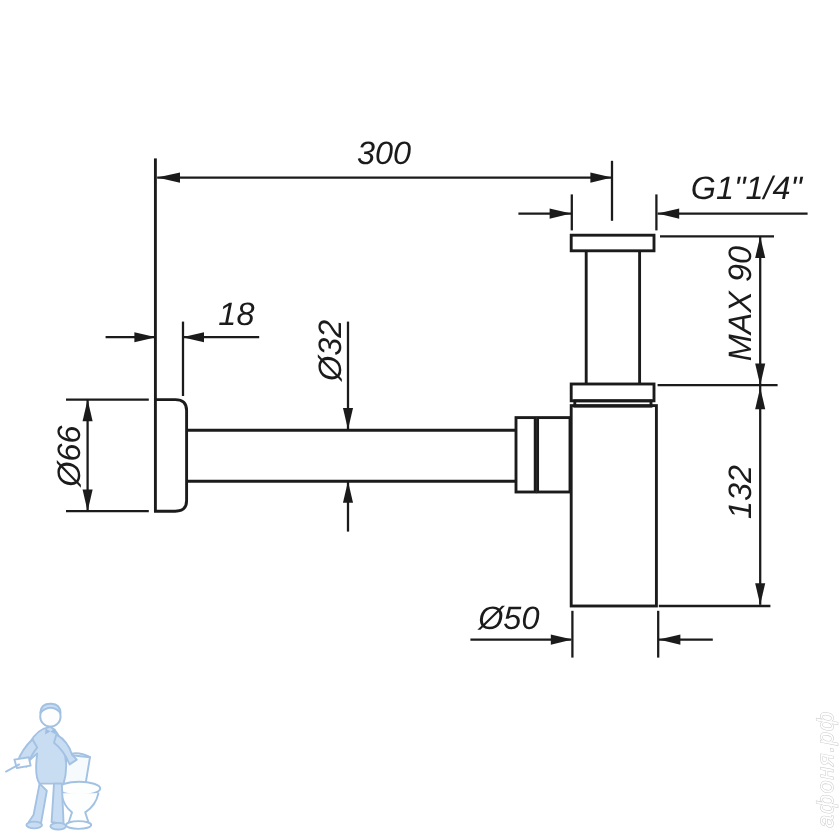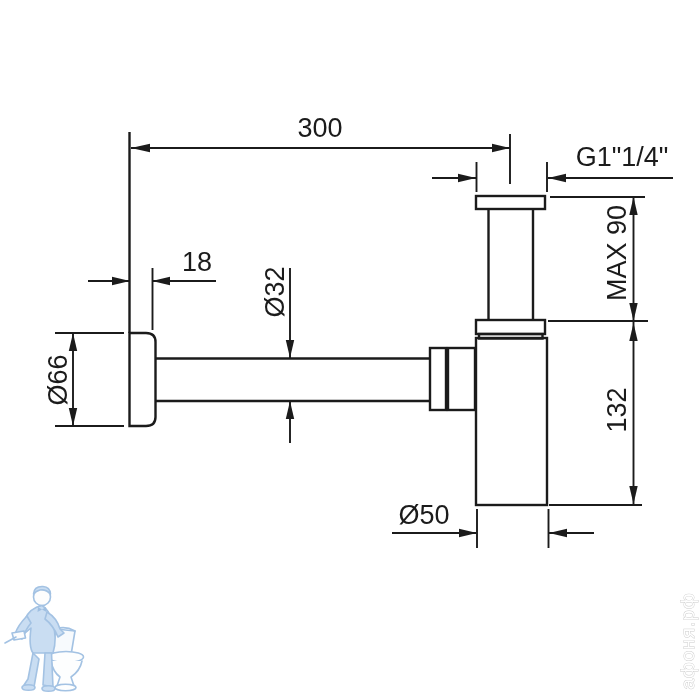--- a/index.html
+++ b/index.html
@@ -1,16 +1,16 @@
 <!DOCTYPE html>
 <html><head>
 <meta charset="utf-8">
 <style>
   html,body{margin:0;padding:0;background:#ffffff;}
-  .stage{position:relative;width:700px;height:696px;background:#ffffff;overflow:hidden;}
+  .stage{position:relative;width:700px;height:696px;background:#ffffff;overflow:hidden;font-style:italic;}
   svg{display:block;}
   .dim-text{font-family:"Liberation Sans",sans-serif;font-size:27px;fill:#1b1b1b;}
   .wm-text{font-family:"Liberation Sans",sans-serif;font-size:19px;letter-spacing:1px;
            fill:#ffffff;stroke:#cccccc;stroke-width:0.9;paint-order:stroke;}
 </style>
 </head>
 <body>
 
 <div class="stage">
 <svg width="700" height="700" viewBox="0 0 700 700">

